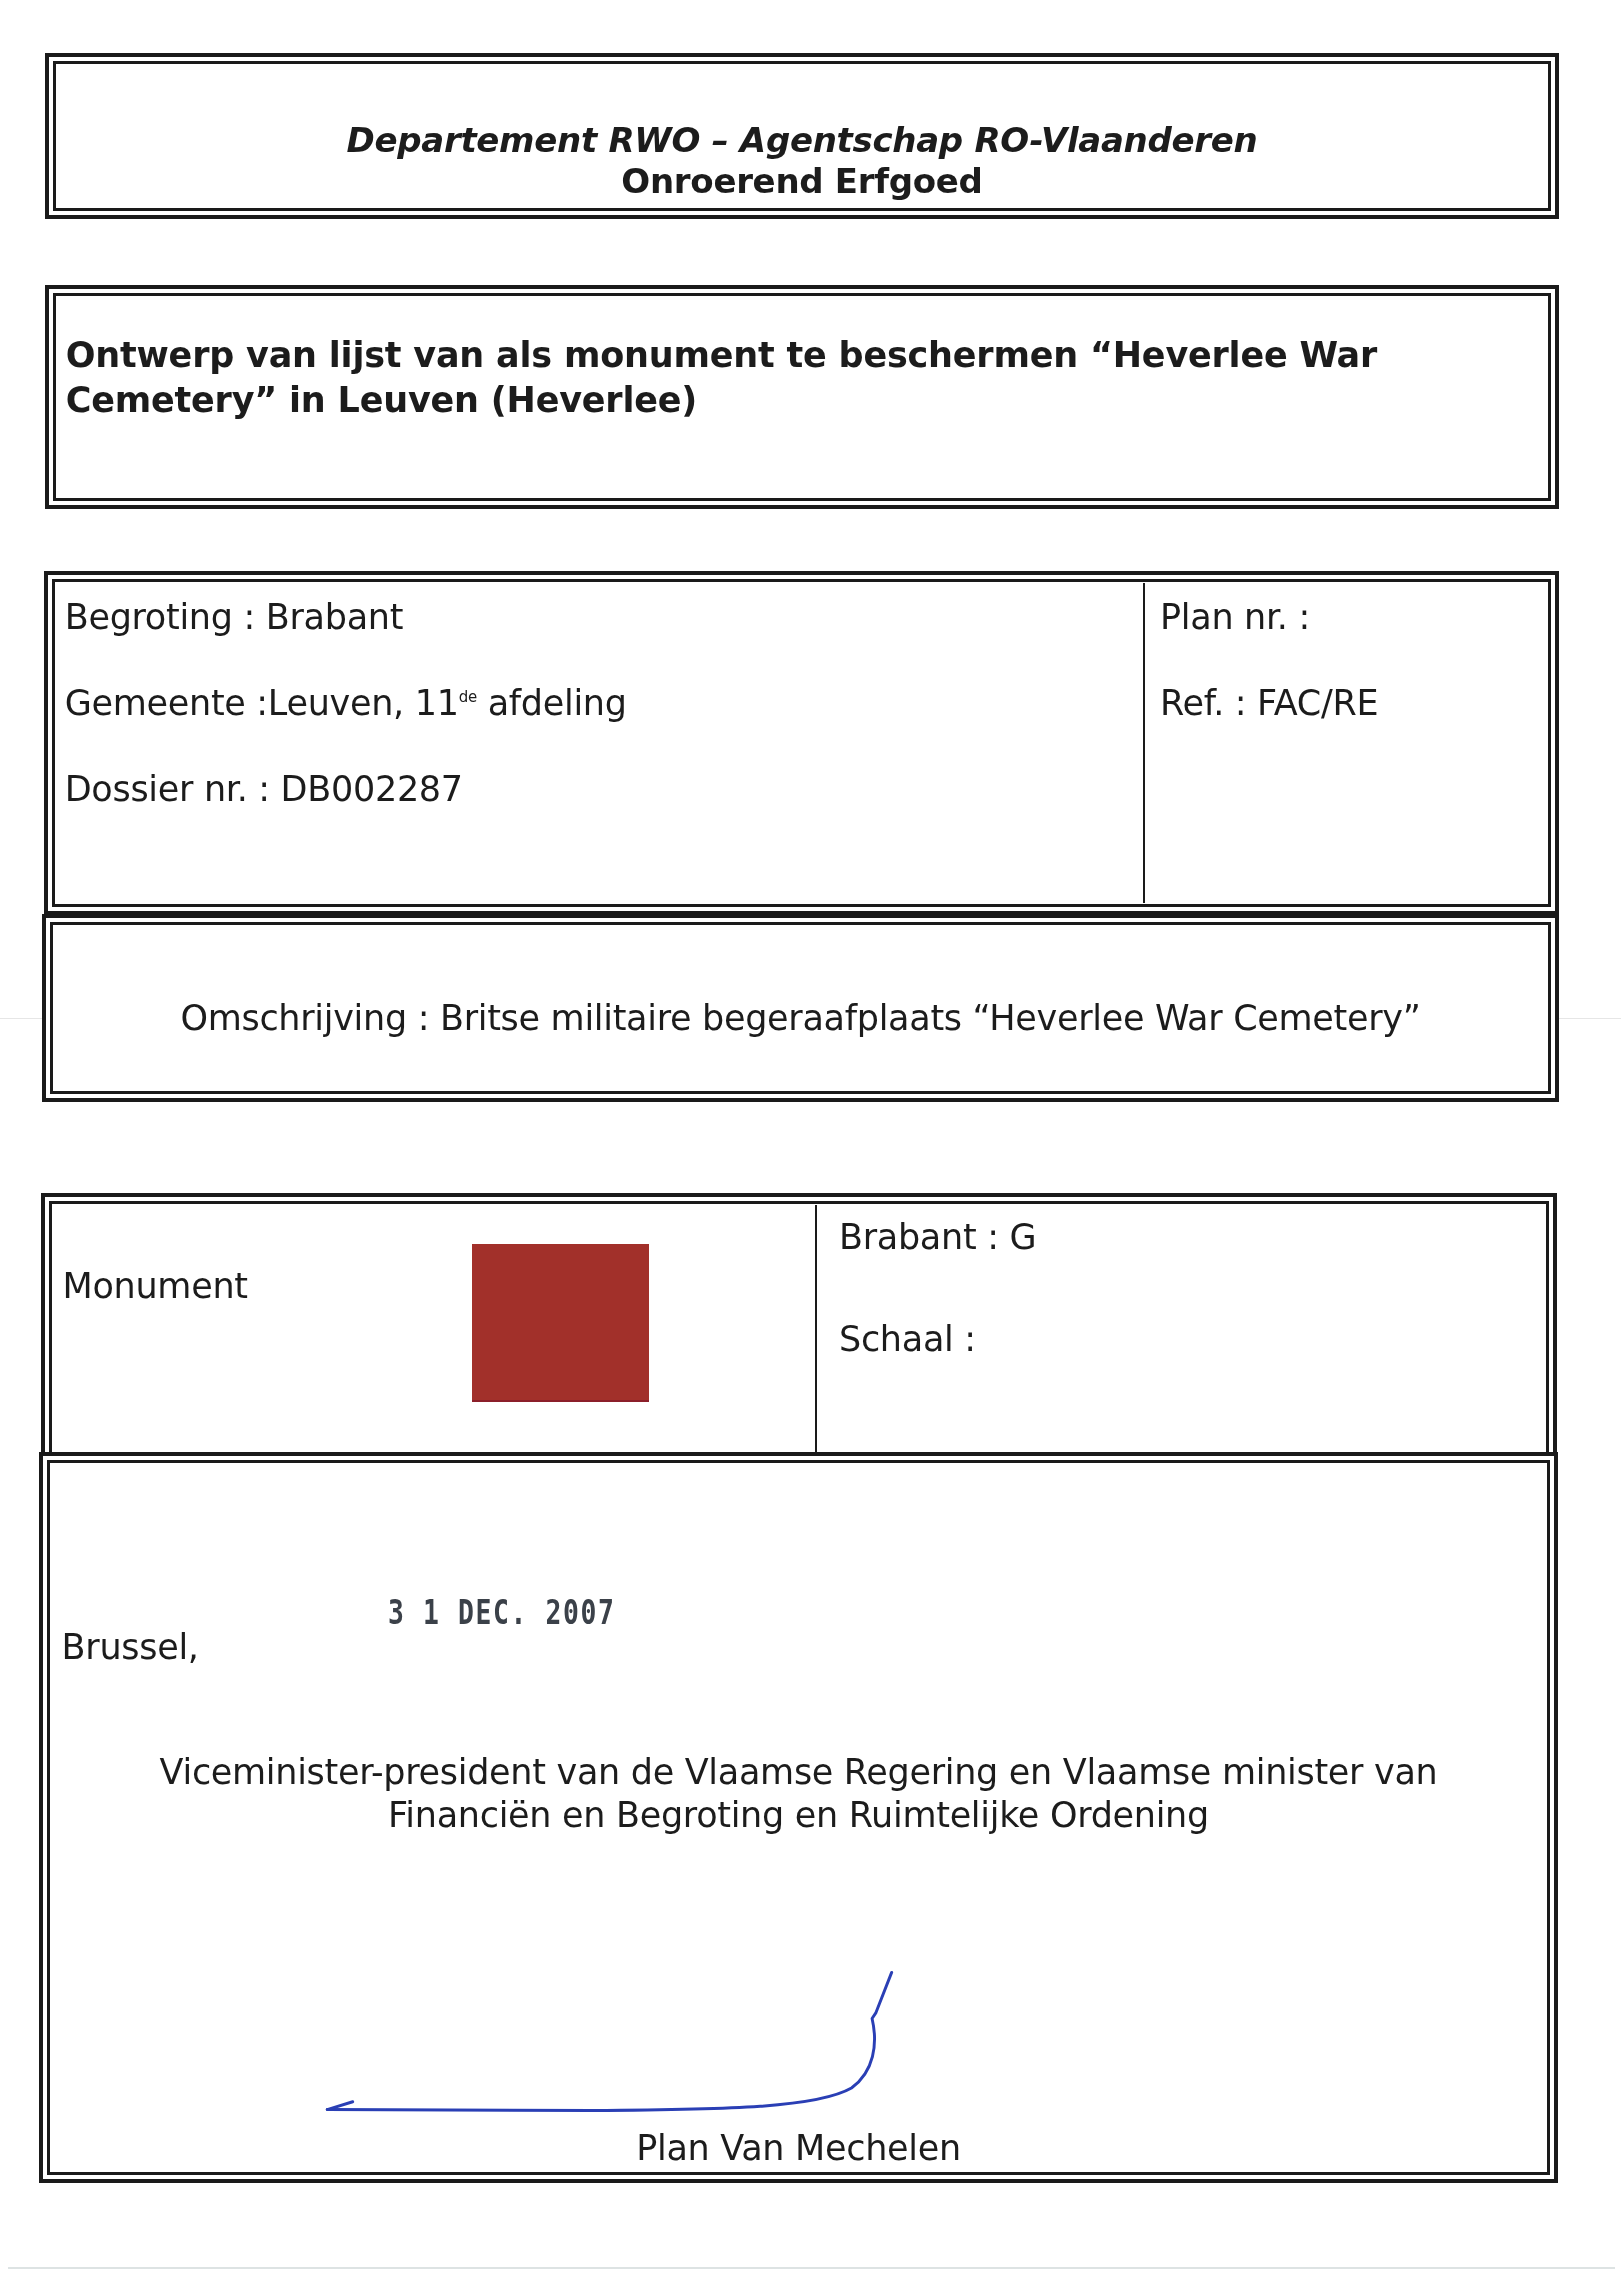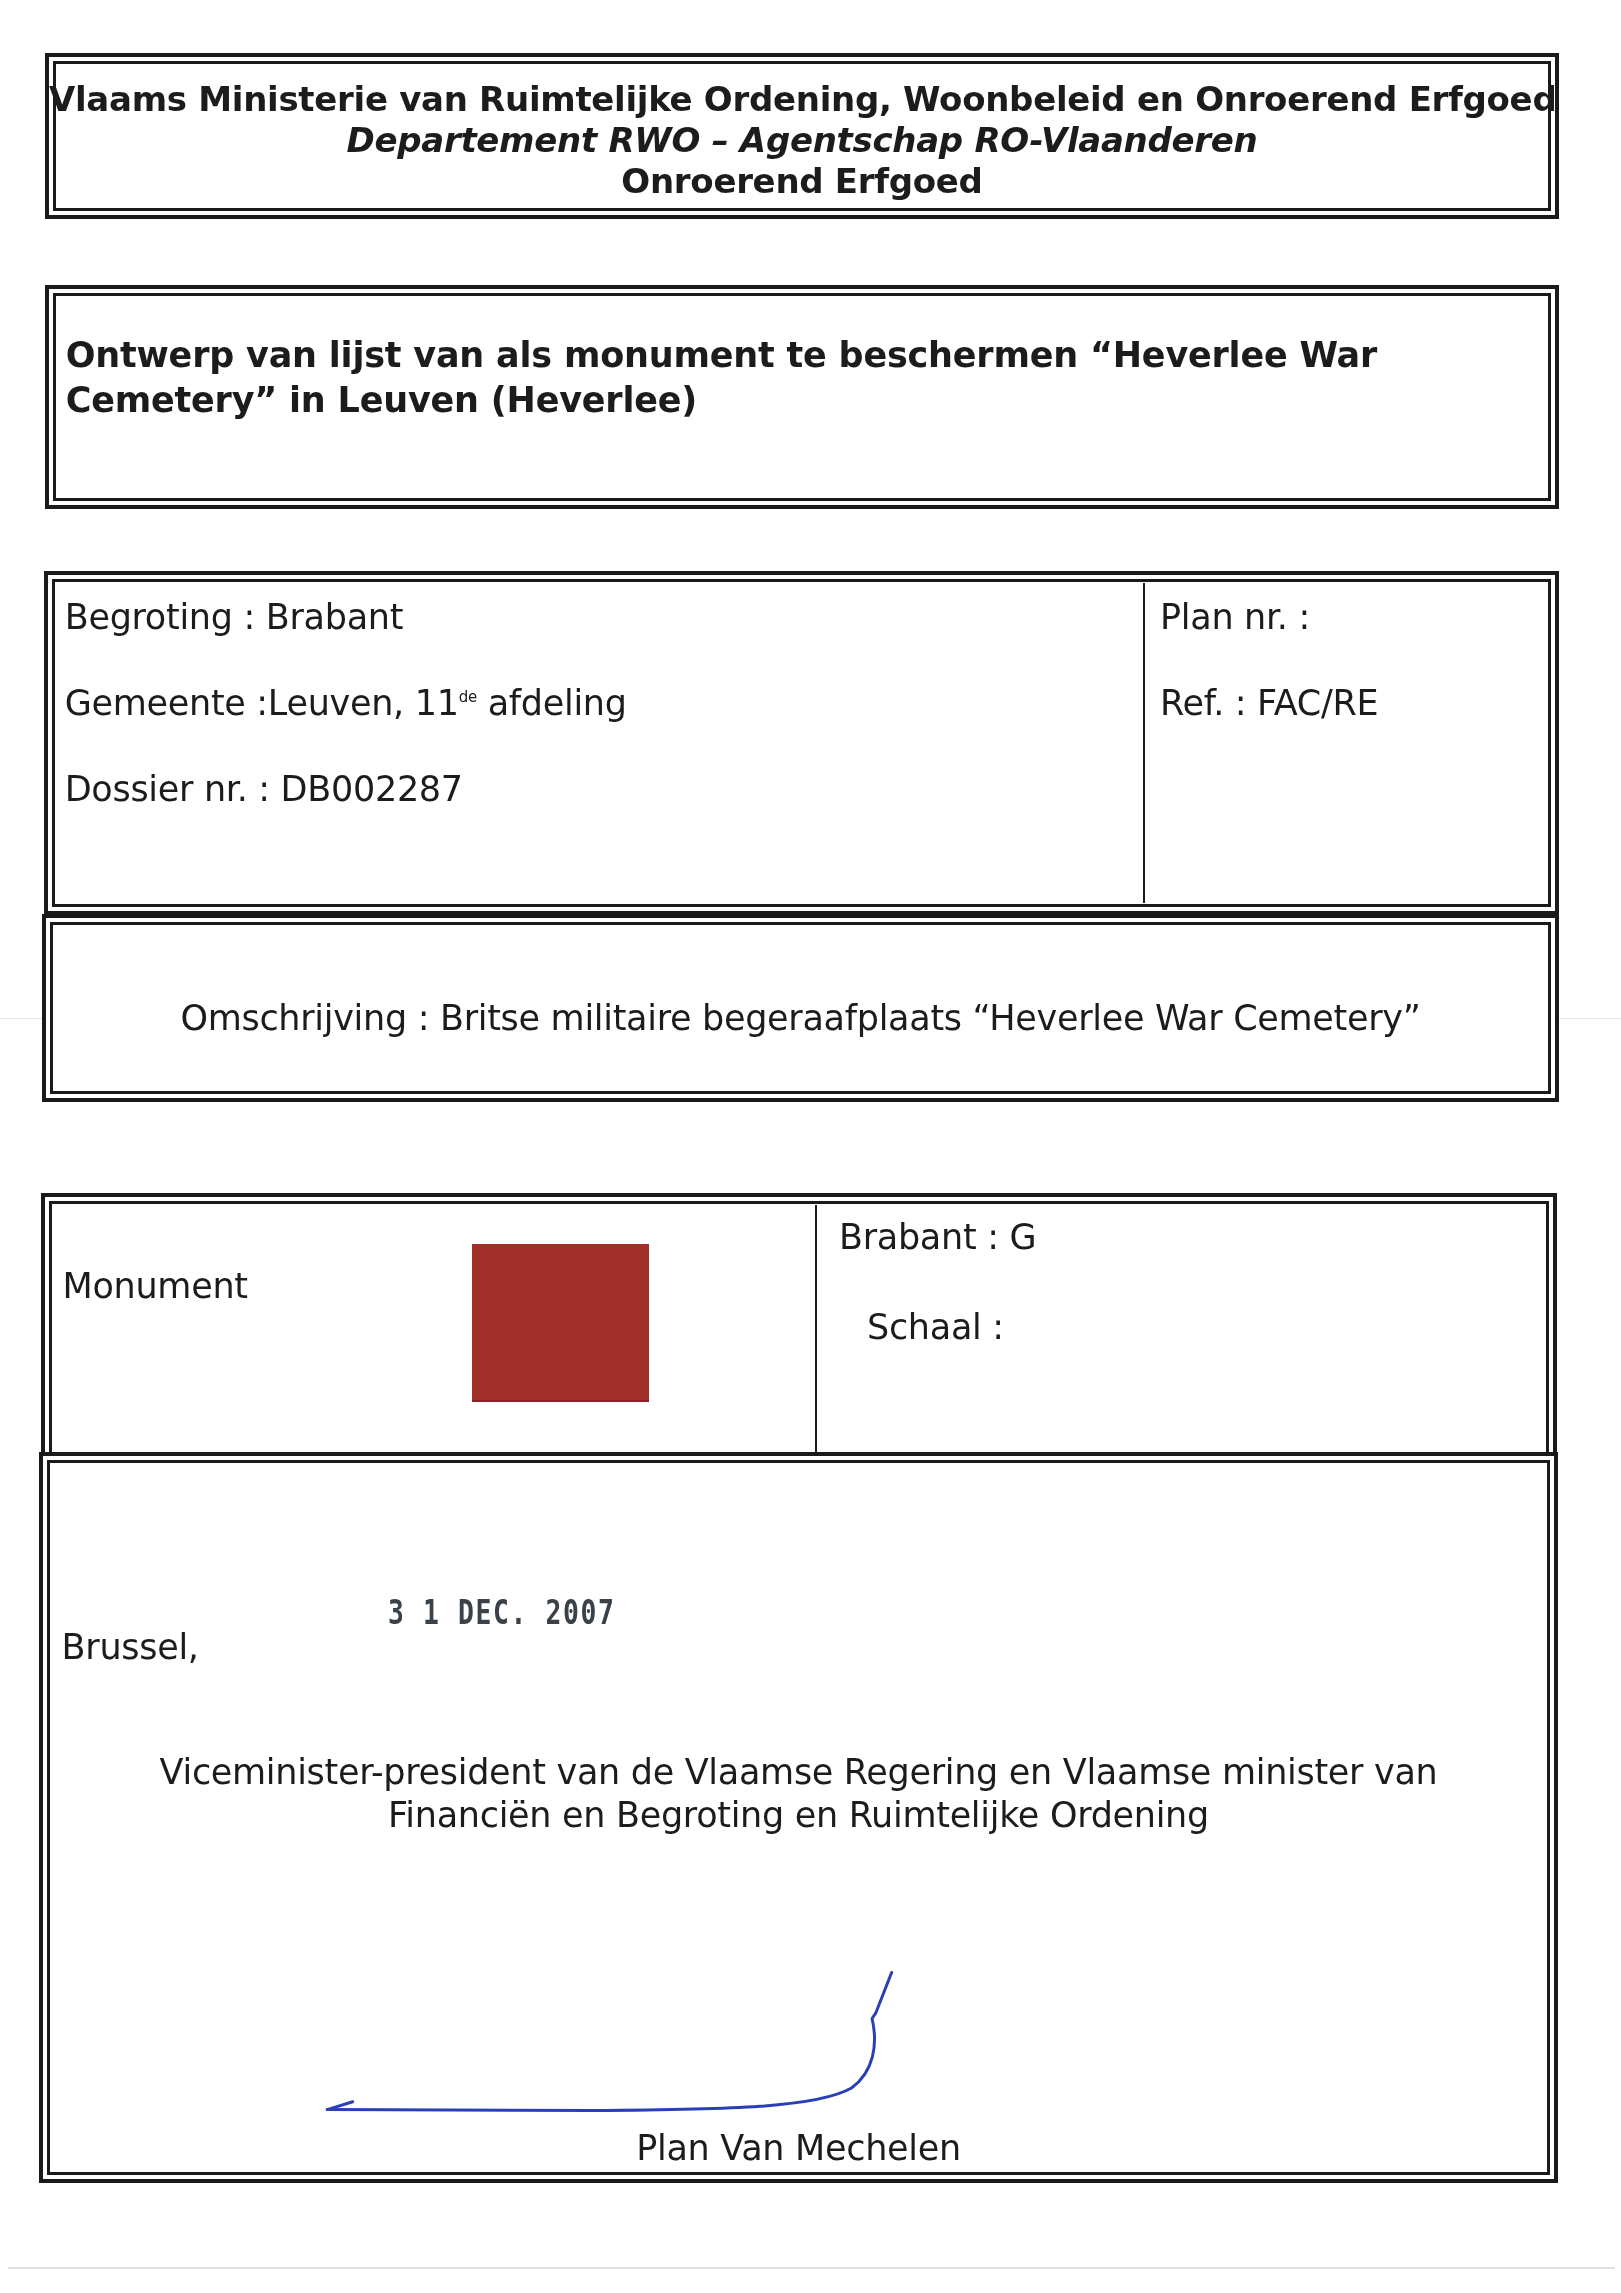--- a/index.html
+++ b/index.html
@@ -18,21 +18,20 @@
   sup { font-size:15px; }
 </style>
 </head>
 <body>
 
 <div class="scanline" style="top:1018px;"></div>
 <div class="scanline" style="top:2267px; left:7.8px; width:1607px; background:#dde3e3; height:2px;"></div>
 
 <div class="box" style="left:45px; top:53px; width:1514px; height:166px;">
   <div class="inner"></div>
-  <div class="abs hdr" style="top:21.6px;">Vlaams Ministerie van Ruimtelijke Ordening, Woonbeleid en Onroerend Erfgoed</div>
   <div class="abs hdr" style="top:63px;font-style:italic;">Departement RWO – Agentschap RO-Vlaanderen</div>
   <div class="abs hdr" style="top:104px;">Onroerend Erfgoed</div>
 </div>
 
 <div class="box" style="left:45px; top:285px; width:1514px; height:224px;">
   <div class="inner"></div>
   <div class="abs title" style="left:16.7px; top:44px;">Ontwerp van lijst van als monument te beschermen “Heverlee War</div>
   <div class="abs title" style="left:16.7px; top:89px;">Cemetery” in Leuven (Heverlee)</div>
 </div>
 
@@ -50,21 +49,21 @@
   <div class="inner"></div>
   <div class="abs fld" style="left:0; width:100%; text-align:center; top:80px;">Omschrijving : Britse militaire begeraafplaats “Heverlee War Cemetery”</div>
 </div>
 
 <div class="box" style="left:41px; top:1193px; width:1516px; height:357px;">
   <div class="inner"></div>
   <div class="vdiv" style="left:770px; top:7.8px; bottom:7.8px;"></div>
   <div class="abs fld" style="left:17.6px; top:69px;">Monument</div>
   <div class="swatch" style="left: 427px; top: 47px; width: 177px; height: 156px; background: rgb(162, 48, 42);"></div>
   <div class="abs fld" style="left:794px; top:19.6px;">Brabant : G</div>
-  <div class="abs fld" style="left:794px; top:110px;margin-left:28px;">Schaal :</div>
+  <div class="abs fld" style="left:794px; top:122px;">Schaal :</div>
 </div>
 
 <div class="box" style="left:39px; top:1452px; width:1519px; height:731px;">
   <div class="inner"></div>
   <div class="abs fld" style="left:18.6px; top:171px;">Brussel,</div>
   <div class="abs stamp" style="left:345px; top:137px;">3 1 DEC. 2007</div>
   <div class="abs fld" style="left:0; width:100%; text-align:center; top:296px;">Viceminister-president van de Vlaamse Regering en Vlaamse minister van</div>
   <div class="abs fld" style="left:0; width:100%; text-align:center; top:339px;">Financiën en Begroting en Ruimtelijke Ordening</div>
   <svg style="position:absolute; left:0; top:0; overflow:visible;" width="1519" height="731" viewBox="0 0 1550 746">
     <path d="M866 527 L850 568 L846 574 C852 600 848 628 825 645 C790 665 700 667 560 668 L290 667" fill="none" stroke="#2a3fb5" stroke-width="3" stroke-linecap="round" stroke-linejoin="round"></path>

